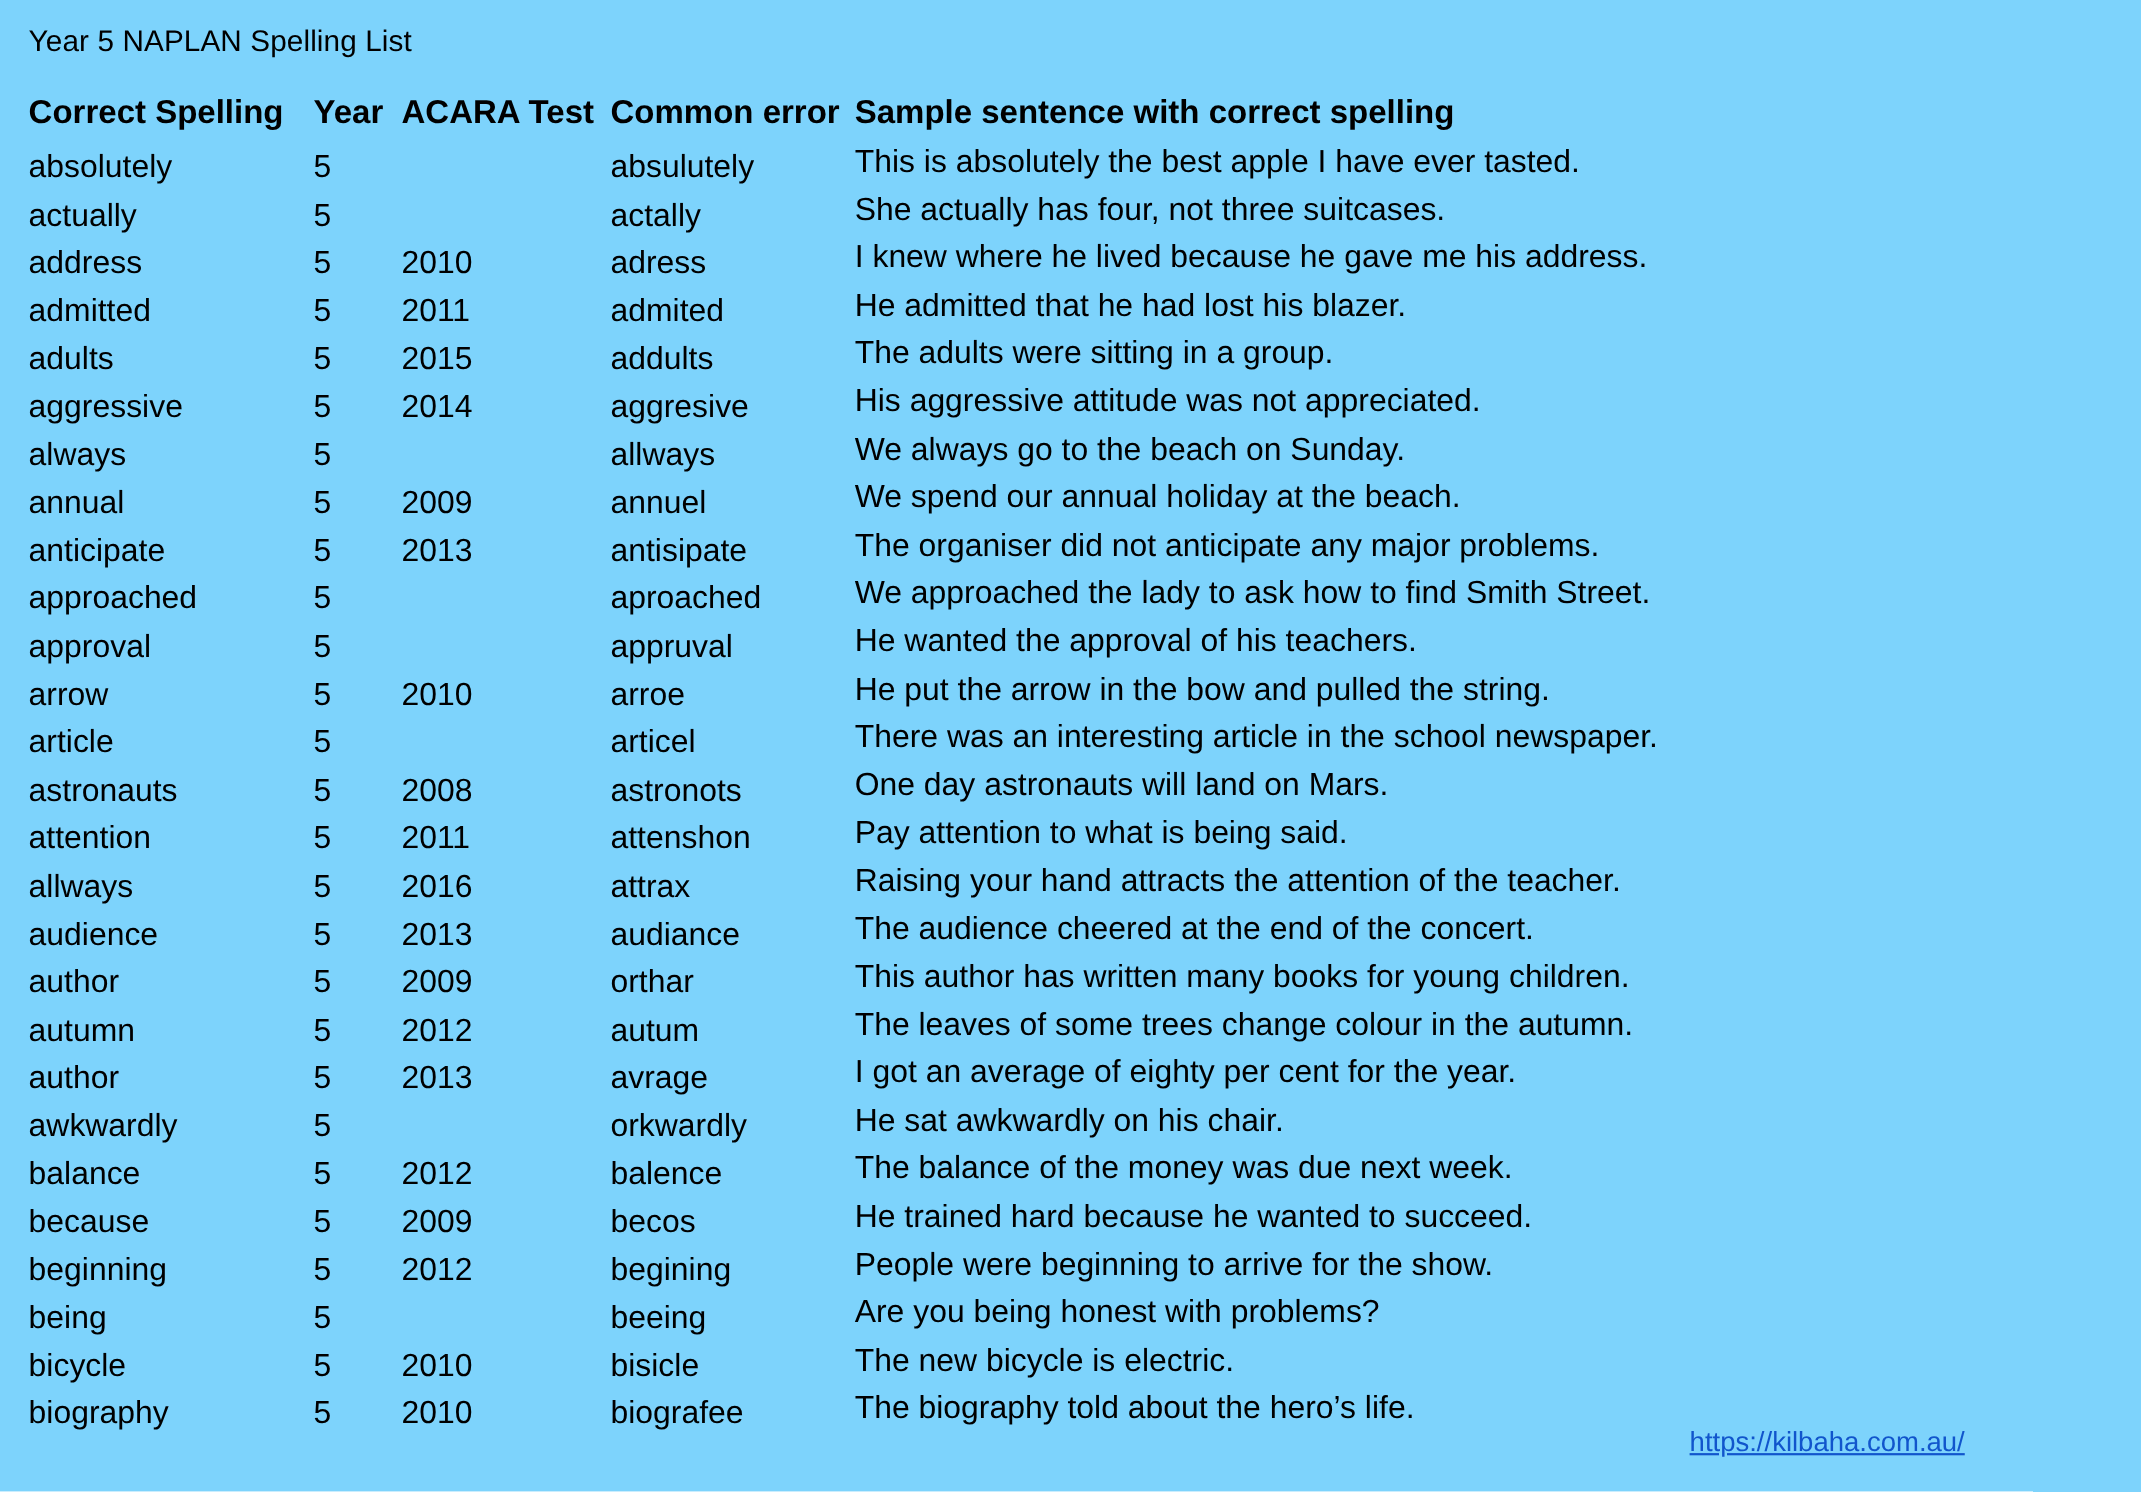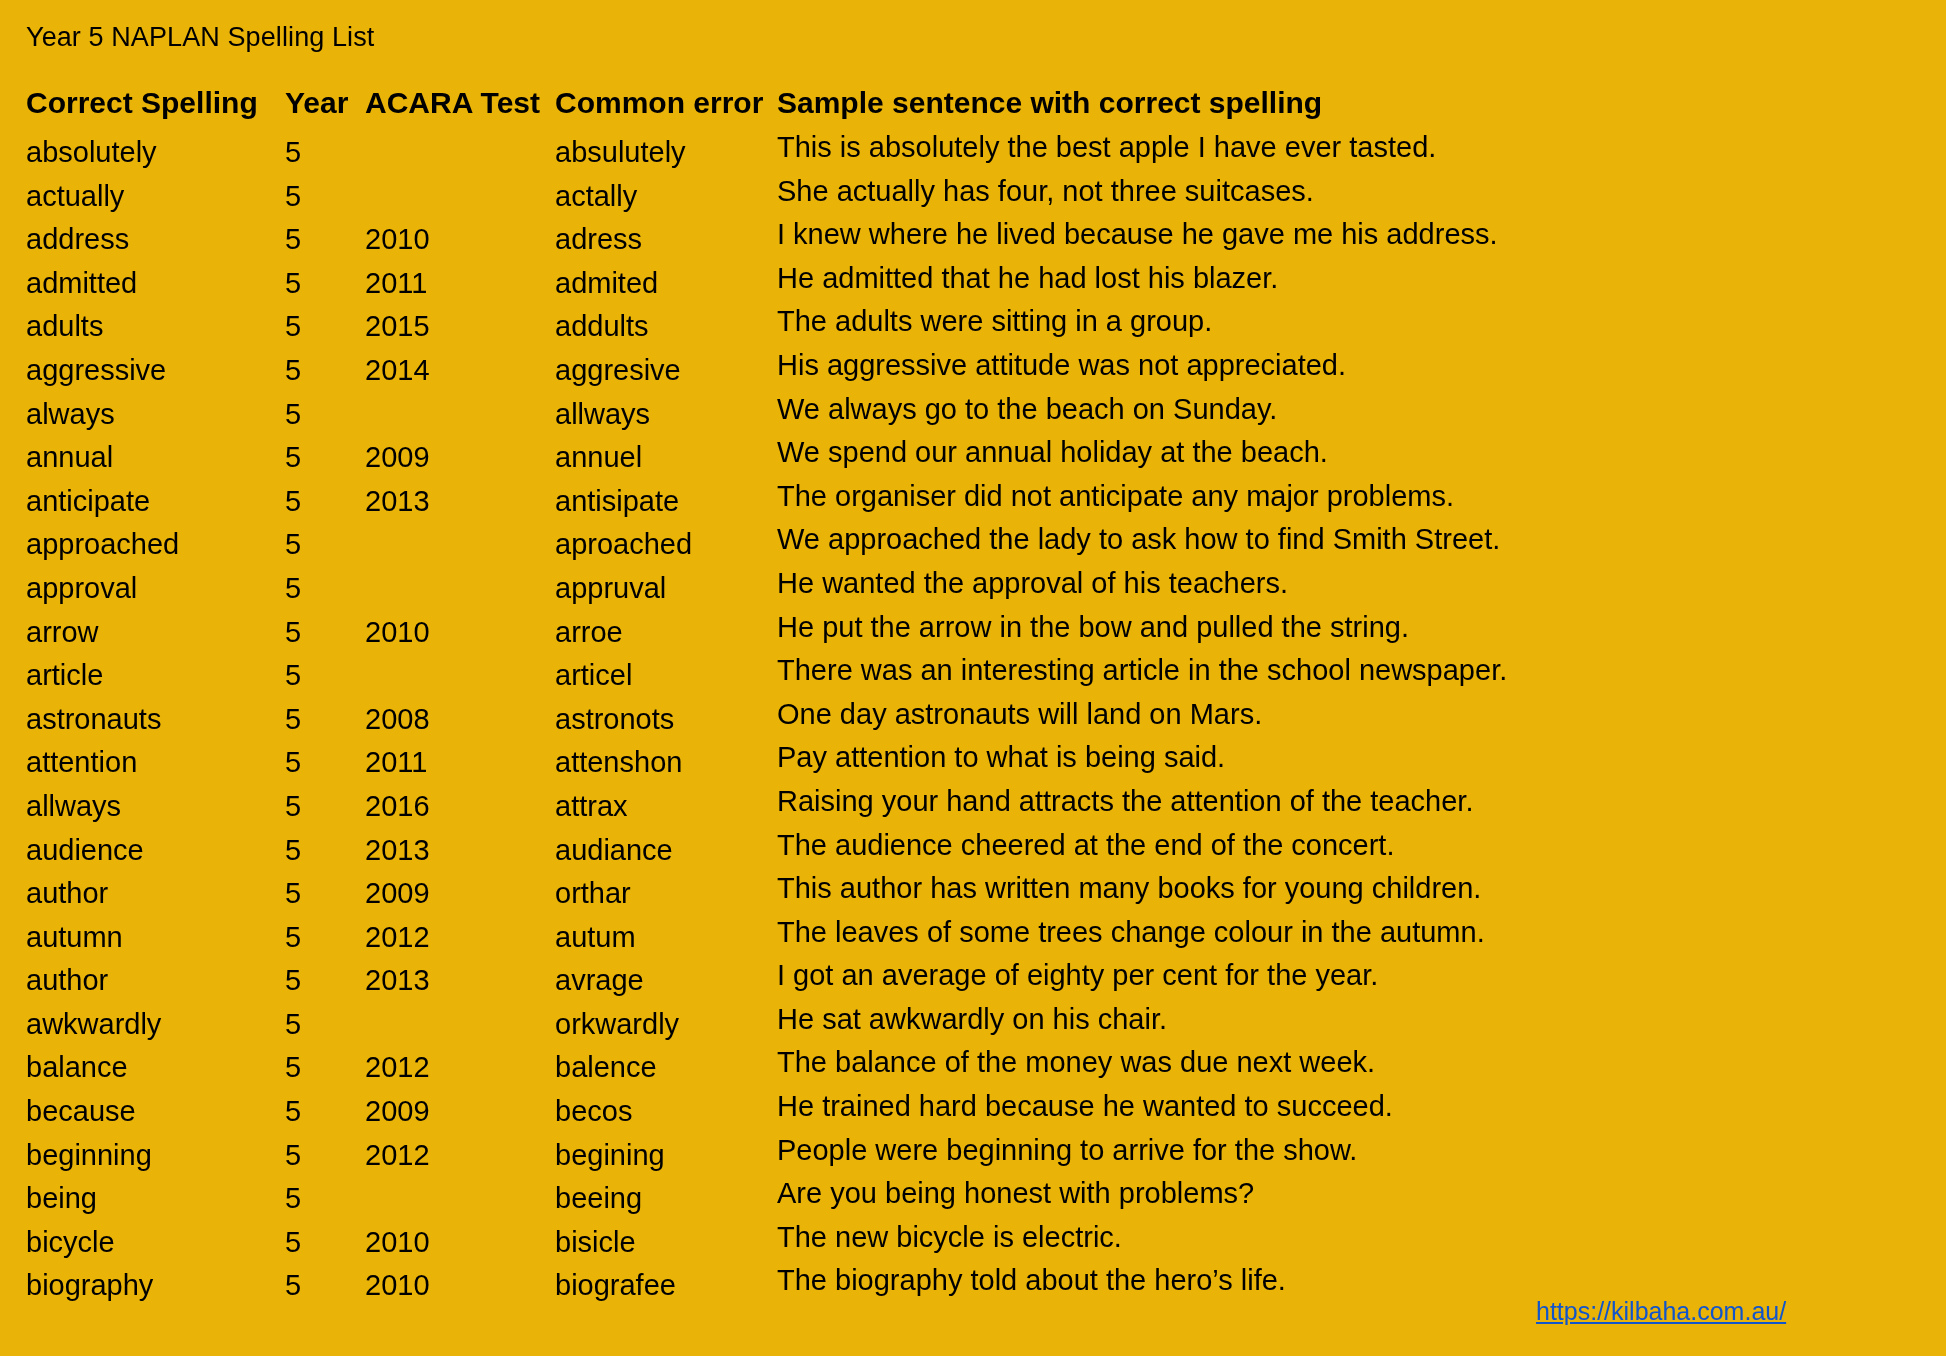--- a/index.html
+++ b/index.html
@@ -15,21 +15,21 @@
     font-family: "Liberation Sans", sans-serif;
     color: #000000;
     overflow: hidden;
   }
   .page {
     position: absolute;
     left: 0;
     top: 0;
     width: 1946px;
     height: 1356px;
-    background: #eab308;
+    background: #7dd3fc;
   }
   .doc-title {
     position: absolute;
     left: 26px;
     top: 22px;
     font-size: 27px;
     font-weight: normal;
     letter-spacing: 0.1px;
     white-space: nowrap;
   }

